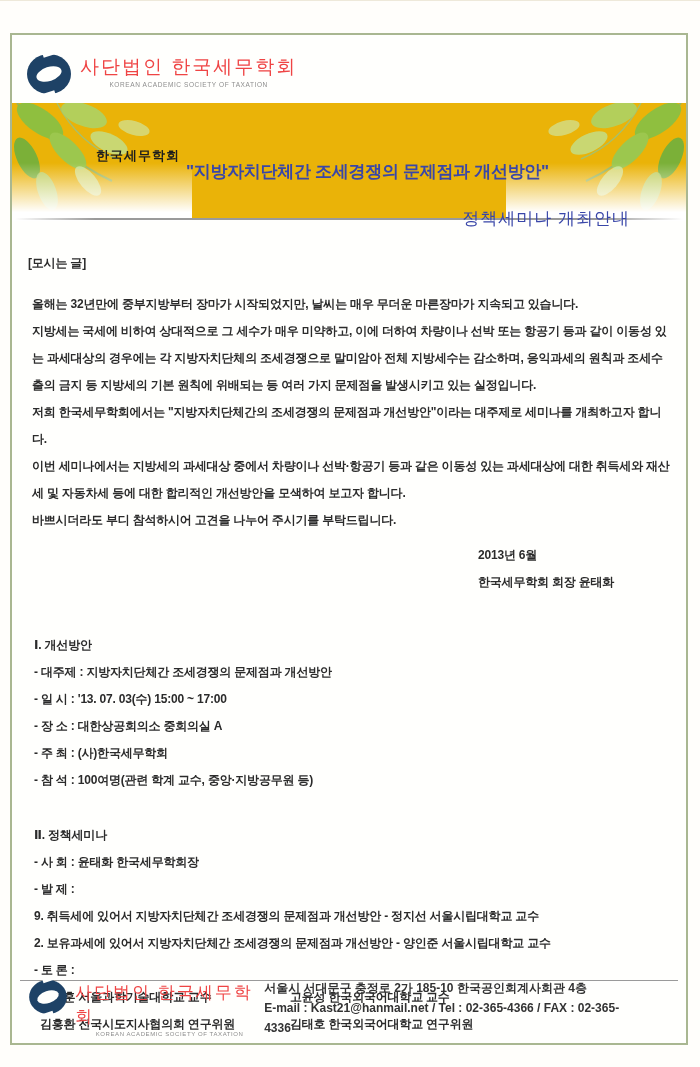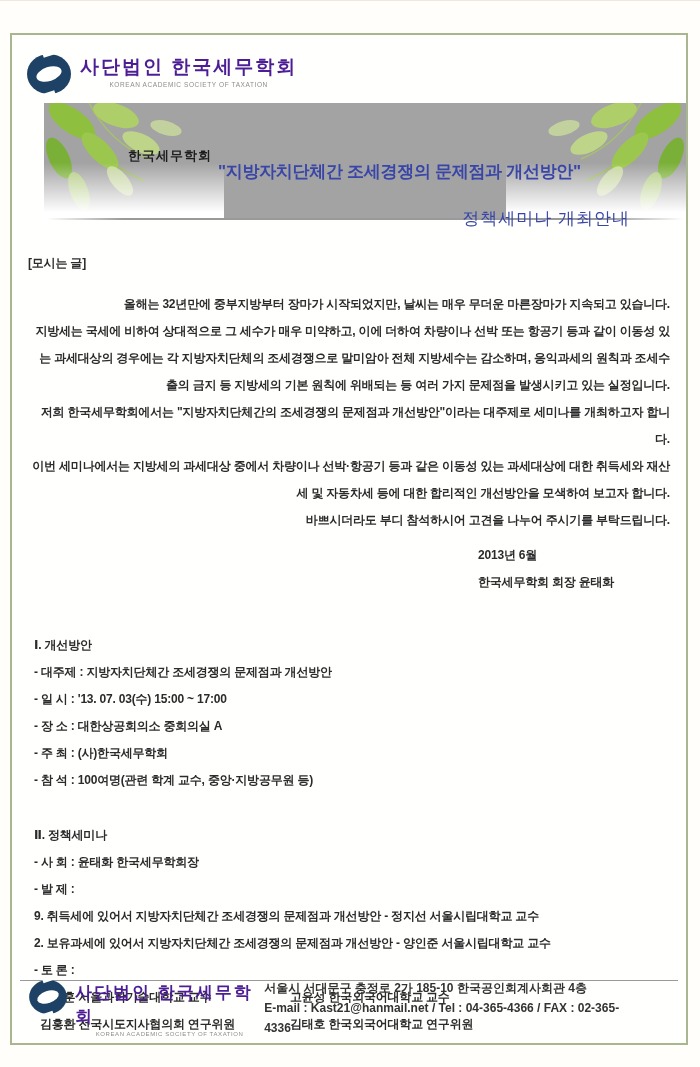--- a/index.html
+++ b/index.html
@@ -12,39 +12,39 @@
     overflow:hidden;
   }
   .frame{
     position:absolute;left:10px;top:32px;width:678px;height:1012px;
     border:2px solid #a9b791;background:#fffffd;box-sizing:border-box;
   }
   
   .header{display:flex;align-items:flex-start;gap:8px;padding:18px 0 0 14px;}
   .logo-icon{width:46px;height:42px;flex:0 0 auto;}
   .org-text{display:flex;flex-direction:column;align-items:center;}
-  .org-name{font-size:19px;font-weight:bold;color:#4c1d95;letter-spacing:2px;line-height:24px;padding-top:2px;}
+  .org-name{font-size:19px;font-weight:normal;color:#ef4444;letter-spacing:2px;line-height:24px;padding-top:2px;}
   .org-en{font-size:6.5px;color:#8d8d8d;letter-spacing:0.6px;margin-top:2px;}
   
-  .banner{position:relative;margin-top:8px;height:117px;background:#a3a3a3;margin-left:32px;}
+  .banner{position:relative;margin-top:8px;height:117px;background:#eab308;}
   .leaves{position:absolute;top:0;}
   .leaves-left{left:0;}
   .leaves-right{right:0;}
   .leaf-fade{position:absolute;top:60px;height:58px;width:180px;background:linear-gradient(rgba(255,255,255,0),#fff 85%);pointer-events:none;}
   .leaf-fade.l{left:0;} .leaf-fade.r{right:0;}
   .banner-society{position:absolute;left:84px;top:44px;font-size:13px;font-weight:bold;color:#1d1d1d;letter-spacing:1px;z-index:3;}
   .banner-title{position:absolute;left:174px;top:57px;font-size:17px;font-weight:bold;color:#3946a8;letter-spacing:-0.3px;z-index:3;white-space:nowrap;}
   .banner-subtitle{position:absolute;right:56px;top:104px;font-size:17px;font-weight:normal;color:#3946a8;letter-spacing:1px;z-index:3;}
   .banner-divider{position:absolute;bottom:0;left:3px;right:3px;height:2px;
     background:linear-gradient(to right,rgba(150,150,150,0),#9a9a9a 12%,#9a9a9a 88%,rgba(150,150,150,0));}
   
   .content{padding:0 16px;font-size:12px;font-weight:bold;color:#2b2b2b;letter-spacing:-0.2px;}
   .greeting-head{margin-top:30px;line-height:27px;}
   .paragraphs{margin-top:14px;}
-  .paragraphs p{margin:0;line-height:27px;padding-left:4px;text-align:right;}
+  .paragraphs p{margin:0;line-height:27px;padding-left:4px;}
   .sign-block{margin-top:8px;margin-left:450px;}
   .sign-block div{line-height:27px;}
   .section{margin-top:36px;}
   .section.second{margin-top:28px;}
   .section-head{line-height:27px;padding-left:6px;}
   .section div{line-height:27px;}
   .section .item{padding-left:6px;}
   .disc-row{display:flex;padding-left:12px;}
   .disc-row .c1{width:250px;}
   
@@ -166,17 +166,17 @@
           <rect x="-7" y="38" width="30" height="11" fill="#fffffd"></rect>
         </g>
       </svg>
       <div class="org-text">
         <div class="org-name">사단법인 한국세무학회</div>
         <div class="org-en">KOREAN ACADEMIC SOCIETY OF TAXATION</div>
       </div>
     </div>
     <div class="addr-block">
       <div>서울시 서대문구 충정로 2가 185-10 한국공인회계사회관 4층</div>
-      <div>E-mail : Kast21@hanmail.net / Tel : 04-365-4366 / FAX : 02-365-4336</div>
+      <div>E-mail : Kast21@hanmail.net / Tel : 02-365-4366 / FAX : 02-365-4336</div>
     </div>
   </div>
 
 </div>
 
 </body></html>

